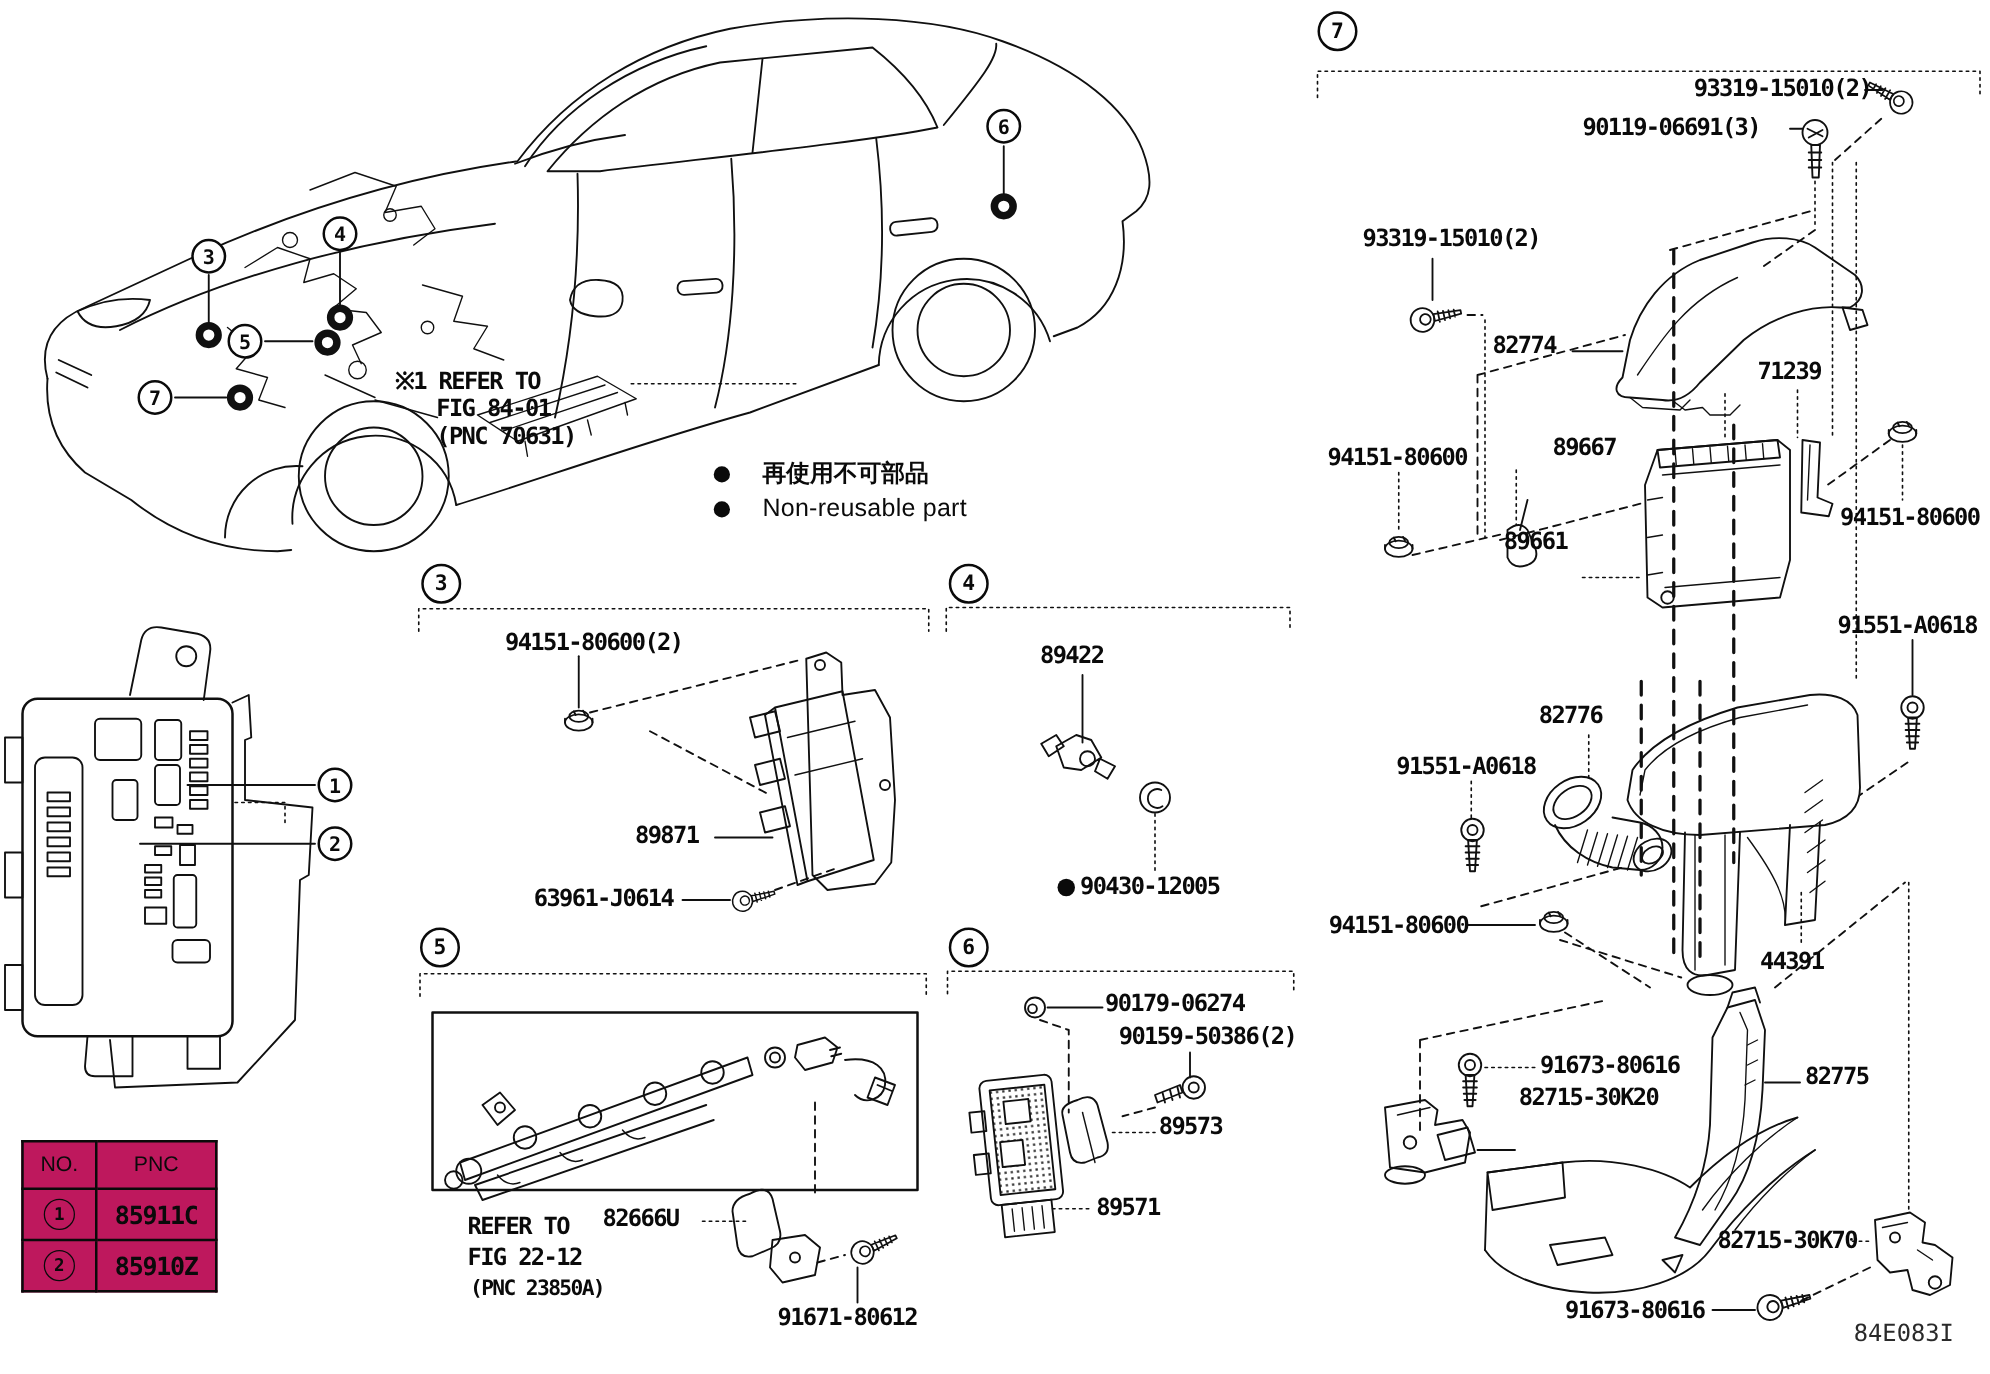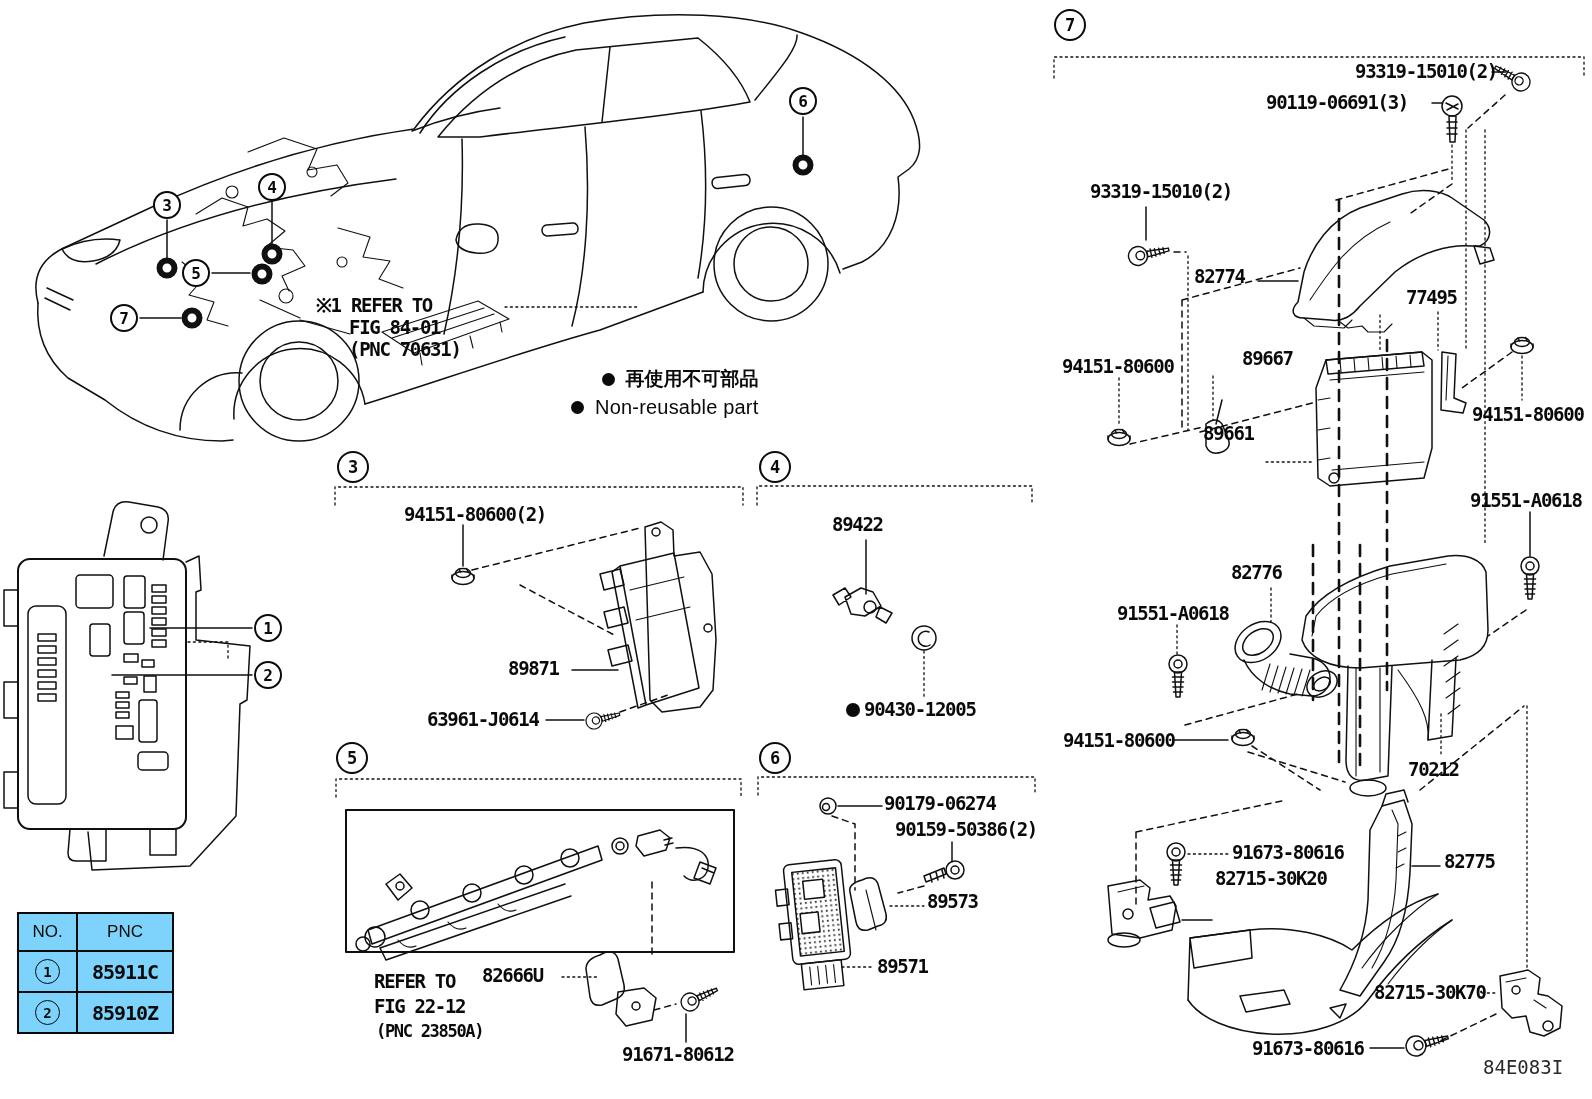--- a/index.html
+++ b/index.html
@@ -16,25 +16,25 @@
         letter-spacing:-1.3px; color:#0a0a0a; }
   .pl.sm { font-size:17px; }
   .pl.reg { font-weight:400; letter-spacing:0; color:#2a2a2a; }
   .co { position:absolute; width:28px; height:28px; border:2px solid #0a0a0a; border-radius:50%;
         background:#fff; display:flex; align-items:center; justify-content:center;
         font:700 16px "DejaVu Sans Mono", monospace; box-sizing:border-box; }
   .co.big { width:32px; height:32px; font-size:17px; }
   .note-jp { position:absolute; font:600 19px "DejaVu Sans", "Liberation Sans", sans-serif;
              border-bottom:2.5px solid #000; padding:0 8px 5px 0; }
   .legend { position:absolute; display:flex; flex-direction:column; gap:4px; }
-  .legend-row { display:flex; align-items:center; gap:11px;justify-content:flex-end; }
+  .legend-row { display:flex; align-items:center; gap:26px; }
   .ldot { width:13px; height:13px; background:#0a0a0a; border-radius:50%; flex:0 0 auto; }
   .legend-jp { font:600 19px "DejaVu Sans", "Liberation Sans", sans-serif; }
   .legend-en { font:400 20px "Liberation Sans", sans-serif; letter-spacing:0.2px; }
-  table.pnc { position:absolute; left:17px; top:912px; border-collapse:collapse; background:#7dd3fc; }
+  table.pnc { position:absolute; left:17px; top:912px; border-collapse:collapse; background:#be185d; }
   table.pnc th, table.pnc td { border:2px solid #0a0a0a; text-align:center; vertical-align:middle; }
   table.pnc th { font:400 17px "Liberation Sans", sans-serif; height:34px; }
   table.pnc td { height:37px; }
   th.c-no, td.c-no { width:55px; }
   th.c-pnc, td.c-pnc { width:92px; }
   .circ { display:inline-flex; width:23px; height:23px; border:1.7px solid #0a0a0a; border-radius:50%;
           align-items:center; justify-content:center; font:700 14px "DejaVu Sans Mono", monospace; }
   .pncv { font:700 20px "DejaVu Sans Mono", monospace; letter-spacing:-1px; }
 </style>
 </head>
@@ -446,30 +446,30 @@
 
 <div class="pl" style="left:884px;top:793px">90179-06274</div>
 <div class="pl" style="left:895px;top:819px">90159-50386(2)</div>
 <div class="pl" style="left:927px;top:891px">89573</div>
 <div class="pl" style="left:877px;top:956px">89571</div>
 
 <div class="pl" style="left:1355px;top:61px">93319-15010(2)</div>
 <div class="pl" style="left:1266px;top:92px">90119-06691(3)</div>
 <div class="pl" style="left:1090px;top:181px">93319-15010(2)</div>
 <div class="pl" style="left:1194px;top:266px">82774</div>
-<div class="pl" style="left:1406px;top:287px">77495</div>
+<div class="pl" style="left:1406px;top:287px">71239</div>
 <div class="pl" style="left:1062px;top:356px">94151-80600</div>
 <div class="pl" style="left:1242px;top:348px">89667</div>
 <div class="pl" style="left:1203px;top:423px">89661</div>
 <div class="pl" style="left:1472px;top:404px">94151-80600</div>
 <div class="pl" style="left:1470px;top:490px">91551-A0618</div>
 <div class="pl" style="left:1231px;top:562px">82776</div>
 <div class="pl" style="left:1117px;top:603px">91551-A0618</div>
 <div class="pl" style="left:1063px;top:730px">94151-80600</div>
-<div class="pl" style="left:1408px;top:759px">70212</div>
+<div class="pl" style="left:1408px;top:759px">44391</div>
 <div class="pl" style="left:1232px;top:842px">91673-80616</div>
 <div class="pl" style="left:1444px;top:851px">82775</div>
 <div class="pl" style="left:1215px;top:868px">82715-30K20</div>
 <div class="pl" style="left:1374px;top:982px">82715-30K70</div>
 <div class="pl" style="left:1252px;top:1038px">91673-80616</div>
 
 <div class="pl reg" style="left:1483px;top:1057px">84E083I</div>
 
 </div>
 

